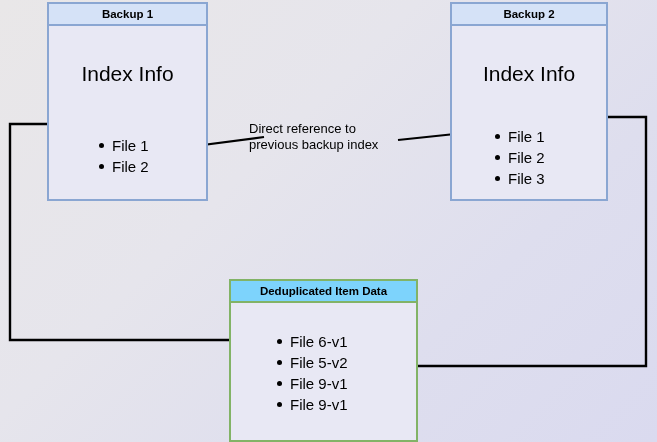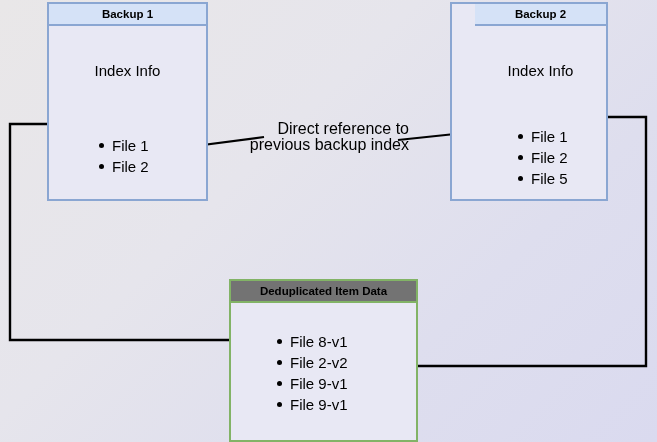--- a/index.html
+++ b/index.html
@@ -54,30 +54,30 @@
   .node.blue .node-header {
     background: #d5e2f7;
     border-bottom-color: #8aa6d2;
   }
 
   
   .node.green {
     border-color: #82b366;
   }
   .node.green .node-header {
-    background: #737373;
+    background: #7dd3fc;
     border-bottom-color: #82b366;
   }
 
   .index-label {
     position: absolute;
     left: 0;
     right: 0;
     text-align: center;
-    font-size: 15px;
+    font-size: 21px;
     color: #000;
   }
 
   .file-list {
     position: absolute;
     margin: 0;
     padding: 0;
     list-style: none;
   }
   .file-list li {
@@ -94,22 +94,22 @@
     left: 1px;
     top: 8px;
     width: 5px;
     height: 5px;
     border-radius: 50%;
     background: #000;
   }
 
   .edge-label {
     position: absolute;
-    text-align: right;
-    font-size: 16px;
+    text-align: left;
+    font-size: 13px;
     line-height: 16px;
     color: #000;
     white-space: pre-line;
   }
 </style>
 </head>
 <body>
 
 <div id="canvas">
 
@@ -140,38 +140,38 @@
     <div class="node-header">Backup 1</div>
     <div class="node-body">
       <div class="index-label" style="top:36px;">Index Info</div>
       <ul class="file-list" style="left:49px; top:109px;">
         <li>File 1</li>
         <li>File 2</li>
       </ul>
     </div>
   </div>
 
-  <div class="node blue" style="left:450px; top:2px; width:158px; height:199px;padding-left:23px;">
+  <div class="node blue" style="left:450px; top:2px; width:158px; height:199px;">
     <div class="node-header">Backup 2</div>
     <div class="node-body">
       <div class="index-label" style="top:36px;">Index Info</div>
       <ul class="file-list" style="left:42px; top:100px;">
         <li>File 1</li>
         <li>File 2</li>
-        <li>File 5</li>
+        <li>File 3</li>
       </ul>
     </div>
   </div>
 
   <div class="node green" style="left:229px; top:279px; width:189px; height:163px;">
     <div class="node-header">Deduplicated Item Data</div>
     <div class="node-body">
       <ul class="file-list" style="left:45px; top:28px;">
-        <li>File 8-v1</li>
-        <li>File 2-v2</li>
+        <li>File 6-v1</li>
+        <li>File 5-v2</li>
         <li>File 9-v1</li>
         <li>File 9-v1</li>
       </ul>
     </div>
   </div>
 
   <div class="edge-label" style="left:249px; top:121px; width:160px;">Direct reference to
 previous backup index</div>
 
 </div>

